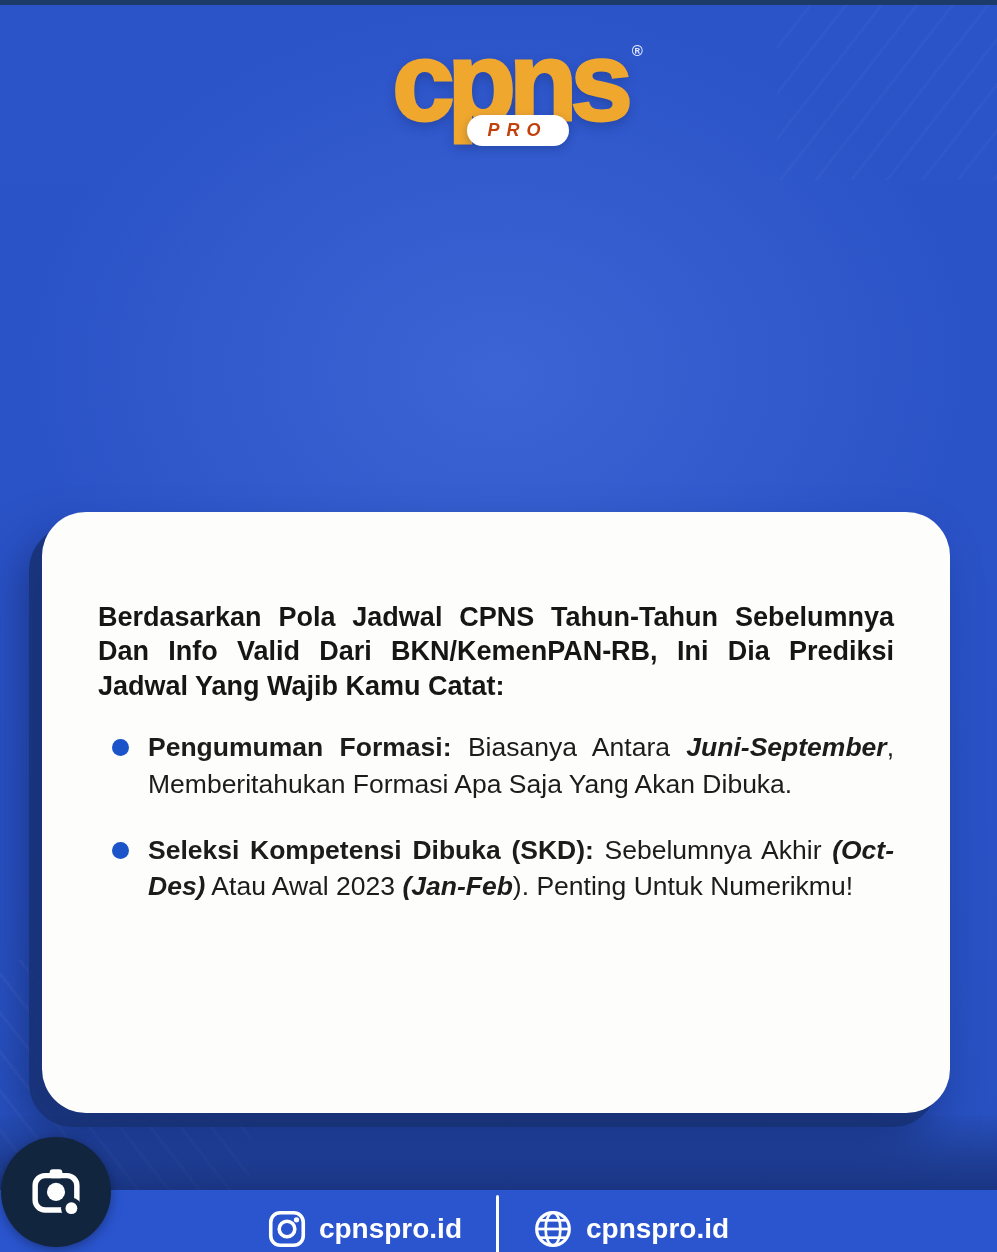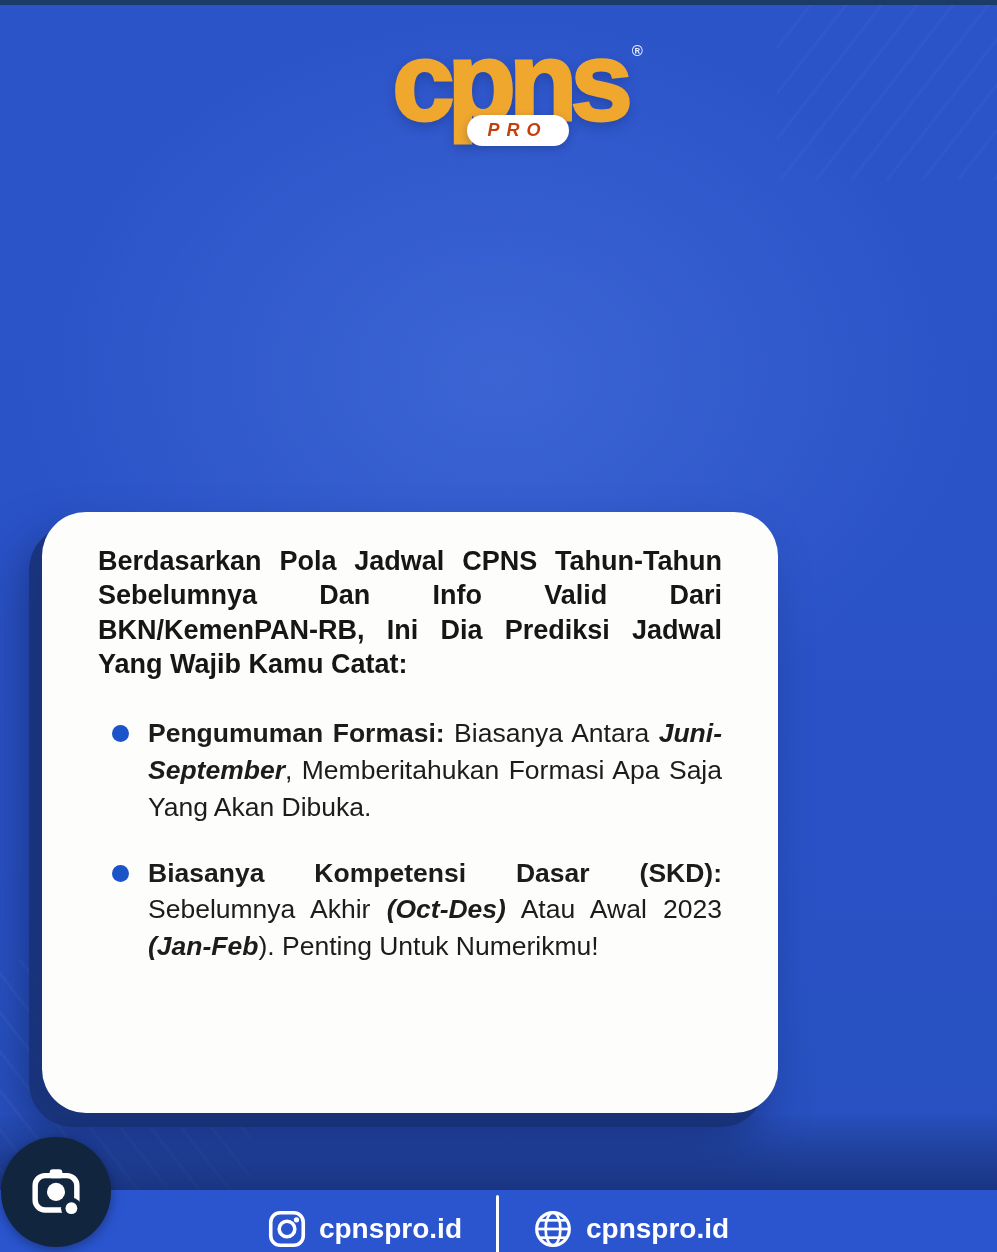--- a/index.html
+++ b/index.html
@@ -34,27 +34,27 @@
     font-weight:bold;font-size:134px;line-height:1.12;letter-spacing:-4px;}
   .hl-line{display:block;white-space:nowrap;}
   .word{-webkit-text-stroke:2.5px currentColor;
     text-shadow:0 8px 18px rgba(10,28,82,0.75), 0 3px 2px rgba(14,34,96,0.45);}
   .w-white{color:#ffffff;}
   .w-yellow{color:#f2ae2e;}
   .word.first{margin-right:22px;}
 
   
   .card{
-    position:absolute;left:42px;top:512px;width:736px;height:601px;box-sizing:border-box;
-    background:#fdfdfb;border-radius:44px;padding:32px 56px 0 56px;
+    position:absolute;left:42px;top:512px;width:908px;height:601px;box-sizing:border-box;
+    background:#fdfdfb;border-radius:44px;padding:88px 56px 0 56px;
     box-shadow:-13px 14px 0 rgba(24,50,118,0.88), -18px 28px 46px rgba(10,26,76,0.50);
   }
   .intro{margin:0;font-size:27px;font-weight:bold;color:#161616;line-height:1.27;
     text-align:justify;text-align-last:left;}
-  .schedule{list-style:none;margin:34px 0 0;padding:0;}
+  .schedule{list-style:none;margin:26px 0 0;padding:0;}
   .schedule li{position:relative;padding-left:50px;margin-bottom:29px;
     font-size:26.5px;line-height:1.39;color:#1c1c1c;text-align:justify;text-align-last:left;}
   .dot{position:absolute;left:14px;top:10px;width:17px;height:17px;border-radius:50%;background:#1b53c8;}
   .seg-bold{font-weight:bold;}
   .seg-bolditalic{font-weight:bold;font-style:italic;}
 
   
   .fade-band{position:absolute;left:0;right:0;top:1116px;height:74px;pointer-events:none;
     background:linear-gradient(180deg, rgba(21,42,104,0.05) 0%, rgba(20,40,100,0.42) 55%, rgba(16,34,90,0.60) 100%);}
   .footer{
@@ -86,21 +86,21 @@
       <span class="logo-text">cpns</span><span class="logo-reg">®</span>
       <span class="pro-pill"><span>PRO</span></span>
     </div>
   </div>
 
 
   <div class="card">
     <p class="intro">Berdasarkan Pola Jadwal CPNS Tahun-Tahun Sebelumnya Dan Info Valid Dari BKN/KemenPAN-RB, Ini Dia Prediksi Jadwal Yang Wajib Kamu Catat:</p>
     <ul class="schedule">
         <li><span class="dot"></span><span class="seg-bold">Pengumuman Formasi: </span><span class="seg-normal">Biasanya Antara </span><span class="seg-bolditalic">Juni-September</span><span class="seg-normal">, Memberitahukan Formasi Apa Saja Yang Akan Dibuka.</span></li>
-        <li><span class="dot"></span><span class="seg-bold">Biasanya Kompetensi Dasar (SKD): </span><span class="seg-normal">Sebelumnya Akhir </span><span class="seg-bolditalic">(Oct-Des)</span><span class="seg-normal"> Atau Awal 2023 </span><span class="seg-bolditalic">(Jan-Feb</span><span class="seg-normal">). Penting Untuk Numerikmu!</span></li>
+        <li><span class="dot"></span><span class="seg-bold">Seleksi Kompetensi Dibuka (SKD): </span><span class="seg-normal">Sebelumnya Akhir </span><span class="seg-bolditalic">(Oct-Des)</span><span class="seg-normal"> Atau Awal 2023 </span><span class="seg-bolditalic">(Jan-Feb</span><span class="seg-normal">). Penting Untuk Numerikmu!</span></li>
       </ul>
   </div>
 
   <div class="fade-band"></div>
 
   <div class="footer">
     <span class="handle">
       <span class="icn">
         <svg width="38" height="38" viewBox="0 0 36 36">
             <rect x="2.6" y="2.6" width="30.8" height="30.8" rx="9" fill="none" stroke="#ffffff" stroke-width="3.4"></rect>

